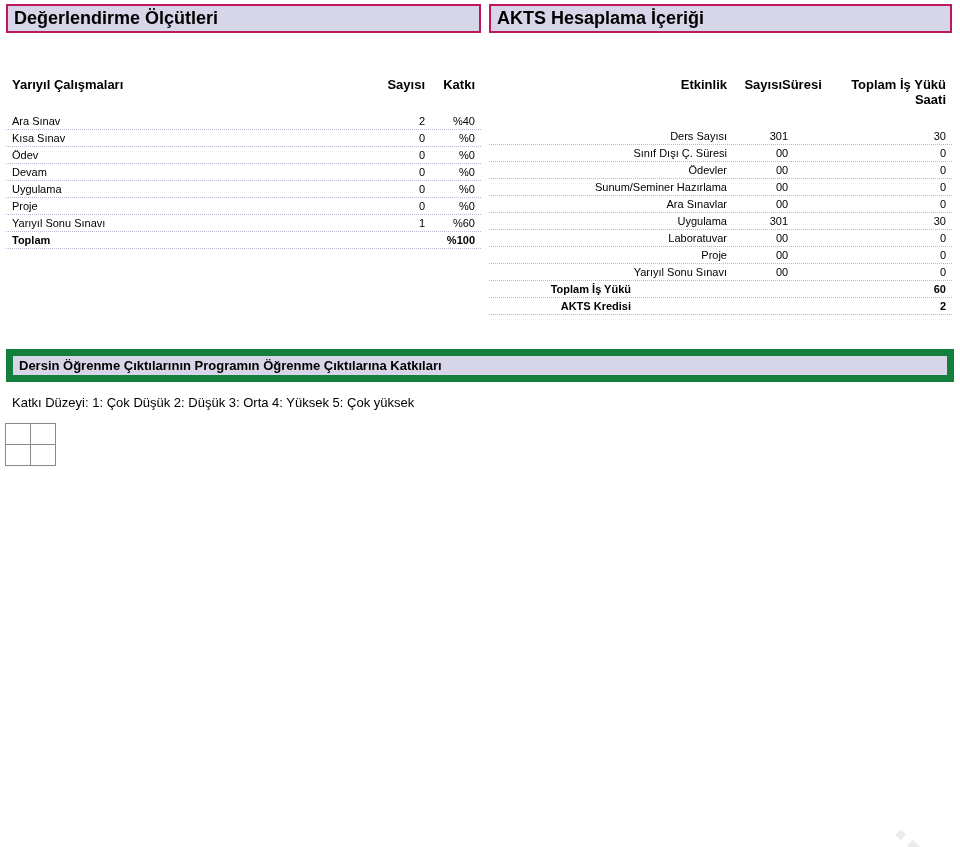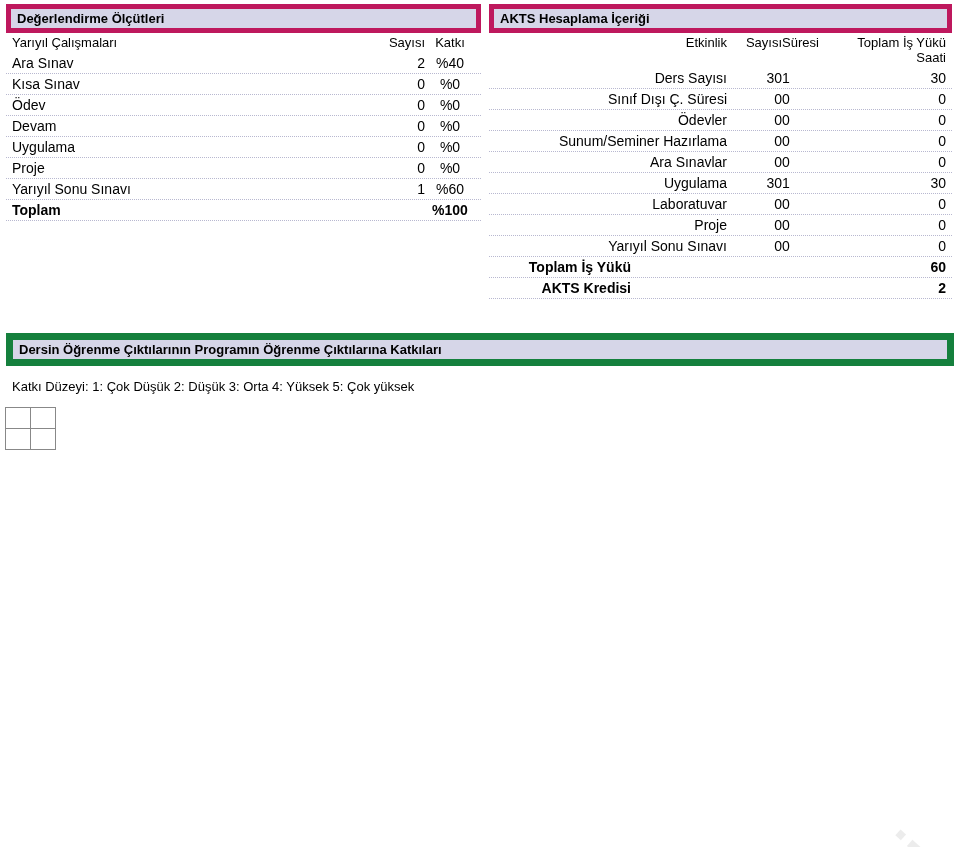--- a/index.html
+++ b/index.html
@@ -22,45 +22,46 @@
     padding: 4px 6px;
   }
   .left-panel {
     width: 475px;
   }
   .right-panel {
     width: 463px;
   }
   .section-header {
     background: #d6d6e8;
-    border: 5px solid #be185d;
+    border: 2px solid #be185d;
     padding: 2px 6px;
     font-weight: bold;
-    font-size: 13px;
+    font-size: 18px;
   }
   .row-header {
     display: flex;
-    padding: 2px 6px;
-    font-weight: normal;
+    padding: 20px 6px;
+    font-weight: bold;
     font-size: 13px;
     border-bottom: 1px solid transparent;
+    margin-top: 24px;
   }
   .row {
     display: flex;
     padding: 2px 6px;
-    font-size: 14px;
+    font-size: 11px;
     border-bottom: 1.5px dotted #b8b8d0;
   }
   .row.bold {
     font-weight: bold;
     gap: 32px;
   }
   .left-panel .c1 { flex: 1; }
   .left-panel .c2 { width: 50px; text-align: right; }
-  .left-panel .c3 { width: 50px; text-align: center; }
+  .left-panel .c3 { width: 50px; text-align: right; }
   .right-panel .c1 { flex: 1; text-align: right; }
   .right-panel .c2 { width: 55px; text-align: right; }
   .right-panel .c3 { width: 55px; text-align: left; }
   .right-panel .c4 { width: 109px; text-align: right; }
   .outcomes-section {
     margin: 30px 6px 0 6px;
   }
   .outcomes-header {
     background: #d6d6e8;
     border: 7px solid #15803d;

